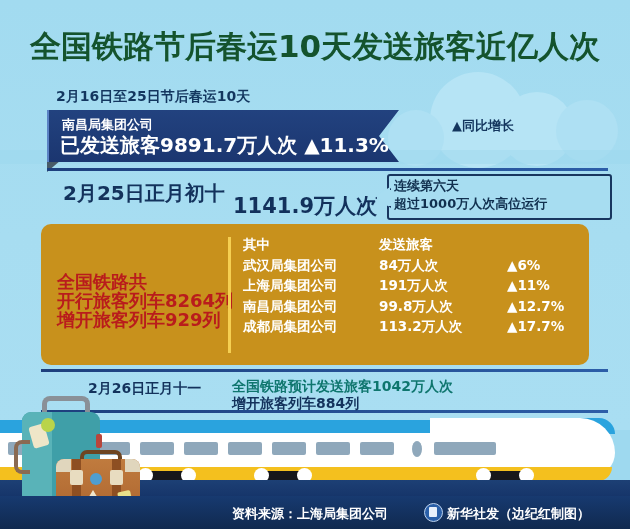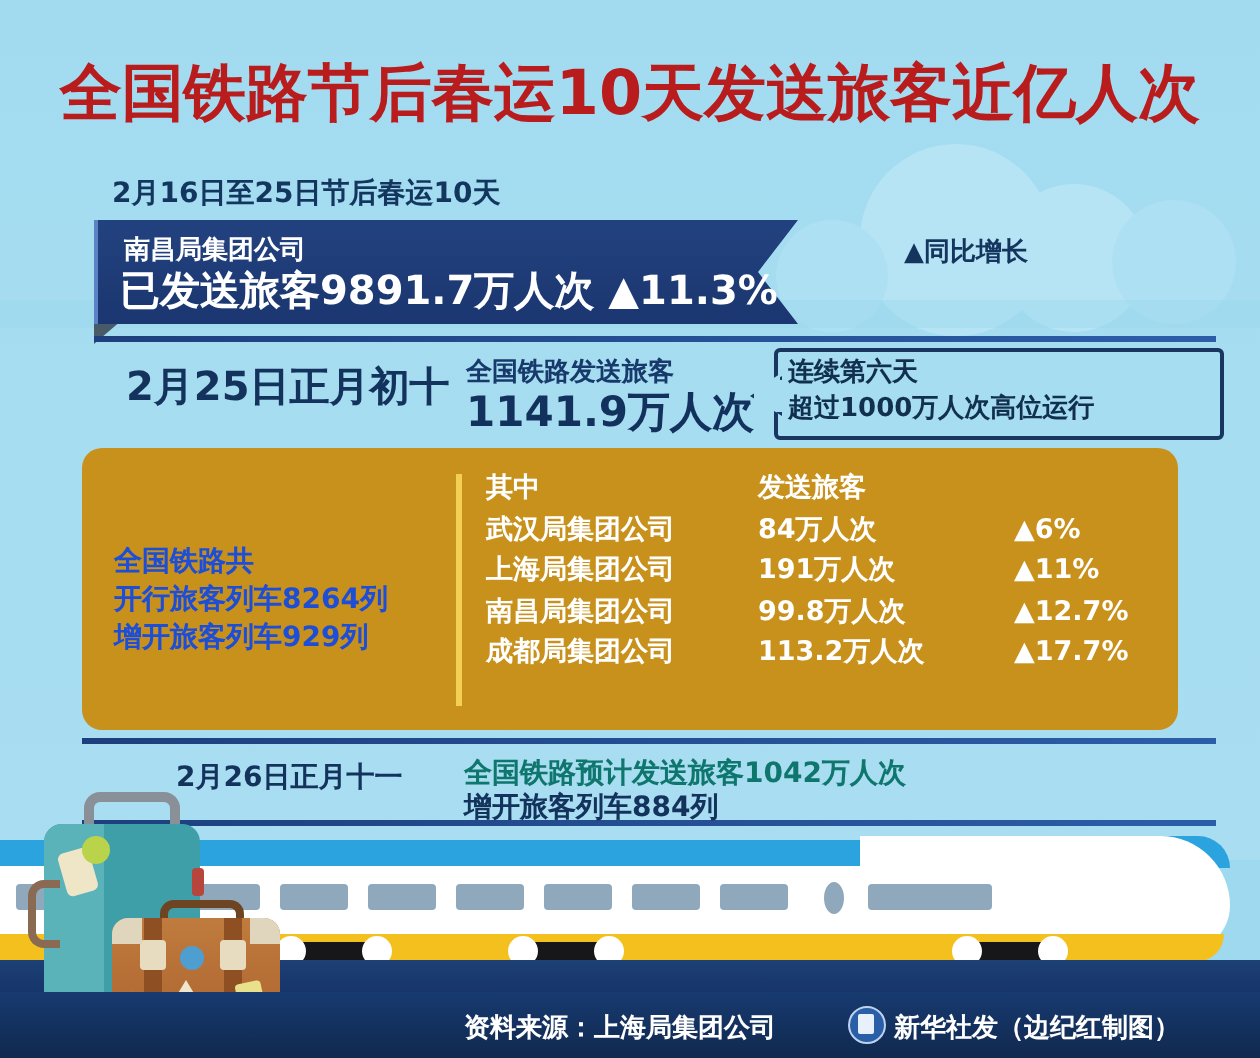--- a/index.html
+++ b/index.html
@@ -12,21 +12,21 @@
 
   
   .sky{position:absolute;left:0;top:0;width:630px;height:430px;
        background:linear-gradient(180deg,#a2dbf0 0%,#a7ddf1 55%,#a9def2 100%);}
   .cloud{position:absolute;background:#b6e4f5;border-radius:50%;}
   .cloud2{position:absolute;background:#aee0f3;border-radius:50%;}
   .seaband{position:absolute;left:0;width:630px;background:#9bd6ee;}
 
   
   .title{position:absolute;left:0;top:26px;width:630px;text-align:center;
-         font-size:31px;font-weight:bold;color:#b91c1c;letter-spacing:0px;
+         font-size:31px;font-weight:bold;color:#14532d;letter-spacing:0px;
          white-space:nowrap;}
 
   
   .subline{position:absolute;left:56px;top:88px;font-size:14px;color:#13365f;
            font-weight:bold;white-space:nowrap;}
   .ribbon-notch{position:absolute;left:47px;top:110px;width:352px;height:52px;
      background:linear-gradient(180deg,#22427f 0%,#1b3670 100%);
      clip-path:polygon(0 0, 352px 0, 332px 26px, 352px 52px, 0 52px);
      border-left:2px solid #5b82c4;}
   .ribbon-shadow{position:absolute;left:47px;top:160px;width:14px;height:12px;
@@ -61,22 +61,22 @@
   .callout-tail2{position:absolute;left:376px;top:187px;width:14px;height:18px;
      background:#a7ddf1;clip-path:polygon(0 50%,100% 0,100% 100%);}
   .co-l1{position:absolute;left:394px;top:177px;font-size:13px;font-weight:bold;
      color:#11304f;white-space:nowrap;}
   .co-l2{position:absolute;left:394px;top:195px;font-size:13px;font-weight:bold;
      color:#11304f;white-space:nowrap;}
 
   
   .panel{position:absolute;left:41px;top:224px;width:548px;height:141px;
      background:#c8911c;border-radius:10px;}
-  .panel-left{position:absolute;left:57px;top:272px;font-size:14px;font-weight:bold;
-     color:#1d4ed8;line-height:19px;white-space:nowrap;}
+  .panel-left{position:absolute;left:57px;top:272px;font-size:18px;font-weight:bold;
+     color:#b91c1c;line-height:19px;white-space:nowrap;}
   .vline{position:absolute;left:228px;top:237px;width:3px;height:116px;background:#f5cf52;}
 
   .tbl{position:absolute;left:243px;top:235px;font-size:13.5px;font-weight:bold;
        color:#ffffff;}
   .tbl table{border-collapse:collapse;}
   .tbl td{padding:0 0 2px 0;font-size:13.5px;font-weight:bold;color:#ffffff;
           white-space:nowrap;line-height:18.5px;}
   .c-name{width:136px;}
   .c-val{width:128px;}
   .c-pct{width:90px;}
@@ -172,21 +172,20 @@
   <div class="ribbon-l1">南昌局集团公司</div>
   <div class="ribbon-l2">已发送旅客9891.7万人次  ▲11.3%</div>
 
   <div class="legend">▲同比增长</div>
 
   <div class="rule" style="left:47px;top:168px;width:561px;"></div>
   <div class="rule" style="left:41px;top:369px;width:567px;"></div>
   <div class="rule" style="left:41px;top:410px;width:567px;"></div>
 
   <div class="r2-date">2月25日正月初十</div>
-  <div class="r2-lab">全国铁路发送旅客</div>
   <div class="r2-val">1141.9万人次</div>
 
   <div class="callout"></div>
   <div class="callout-tail"></div>
   <div class="callout-tail2"></div>
   <div class="co-l1">连续第六天</div>
   <div class="co-l2">超过1000万人次高位运行</div>
 
   <div class="panel"></div>
   <div class="panel-left">

